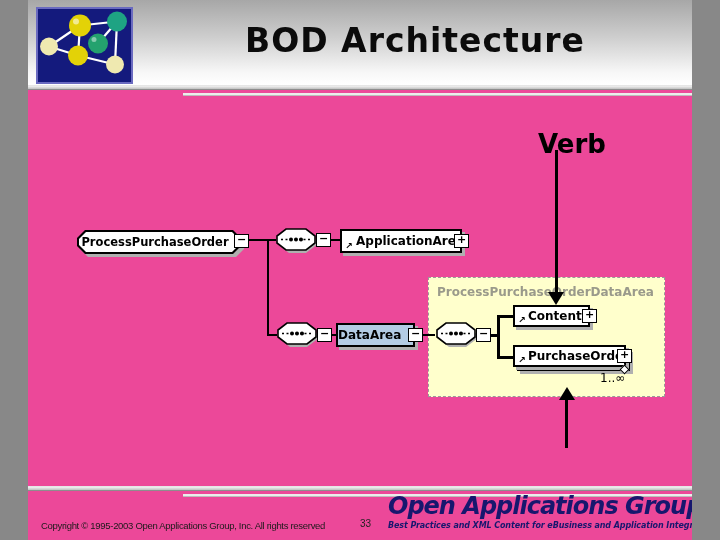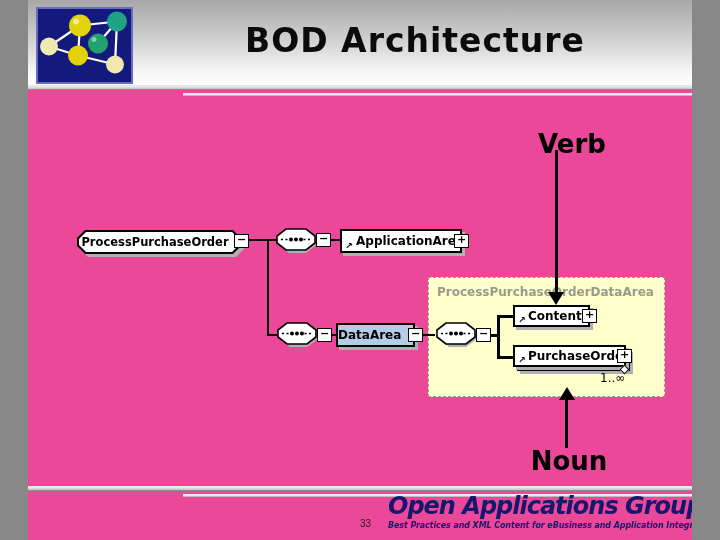--- a/index.html
+++ b/index.html
@@ -139,21 +139,20 @@
     </svg>
   </div>
   <div class="page-title">BOD Architecture</div>
   <div class="divider-main" style="top:85px;"></div>
   <div class="divider-sub" style="top:93px;"></div>
 
   <div class="anno" style="left:484px; top:117px;margin-top:12px;">Verb</div>
   <div class="arrow-line" style="left:527px; top:150px; width:3px; height:142px;"></div>
   <div class="arrow-head-down" style="left:520px; top:292px;"></div>
 
-  <div class="anno" style="left:481px; top:446px;">Noun</div>
   <div class="arrow-line" style="left:537px; top:399px; width:3px; height:49px;"></div>
   <div class="arrow-head-up" style="left:531px; top:387px;"></div>
 
   <div class="region" style="left:400px; top:277px; width:237px; height:120px;">
     <div class="region-label" style="margin:7px 0 0 8px;">ProcessPurchaseOrderDataArea</div>
   </div>
 
   <div class="ln" style="left:221px; top:239px; width:27px; height:2px;"></div>
   <div class="ln" style="left:239px; top:239px; width:2px;  height:97px;"></div>
   <div class="ln" style="left:239px; top:334px; width:10px; height:2px;"></div>
@@ -228,19 +227,20 @@
   <div class="ebox" style="left:485px; top:345px; width:113px; height:22px; padding-left:13px;">
     <span class="ref-arrow">↗</span>
     <span>PurchaseOrder</span>
   </div>
   <div class="pm" style="left:589px; top:349px;">+</div>
   <div class="diamond" style="left:593px; top:366px;"></div>
   <div class="occurrence" style="left:572px; top:371px;">1..∞</div>
 
   <div class="divider-main" style="top:486px;"></div>
   <div class="divider-sub" style="top:494px;"></div>
+  <div class="copyright">Copyright © 1995-2003 Open Applications Group, Inc.  All rights reserved</div>
   <div class="page-num">33</div>
   <div class="brand">
     <div class="brand-name">Open Applications Group</div>
     <div class="brand-tagline">Best Practices and XML Content for eBusiness and Application Integration</div>
   </div>
 
 </div>
 
 </body></html>

